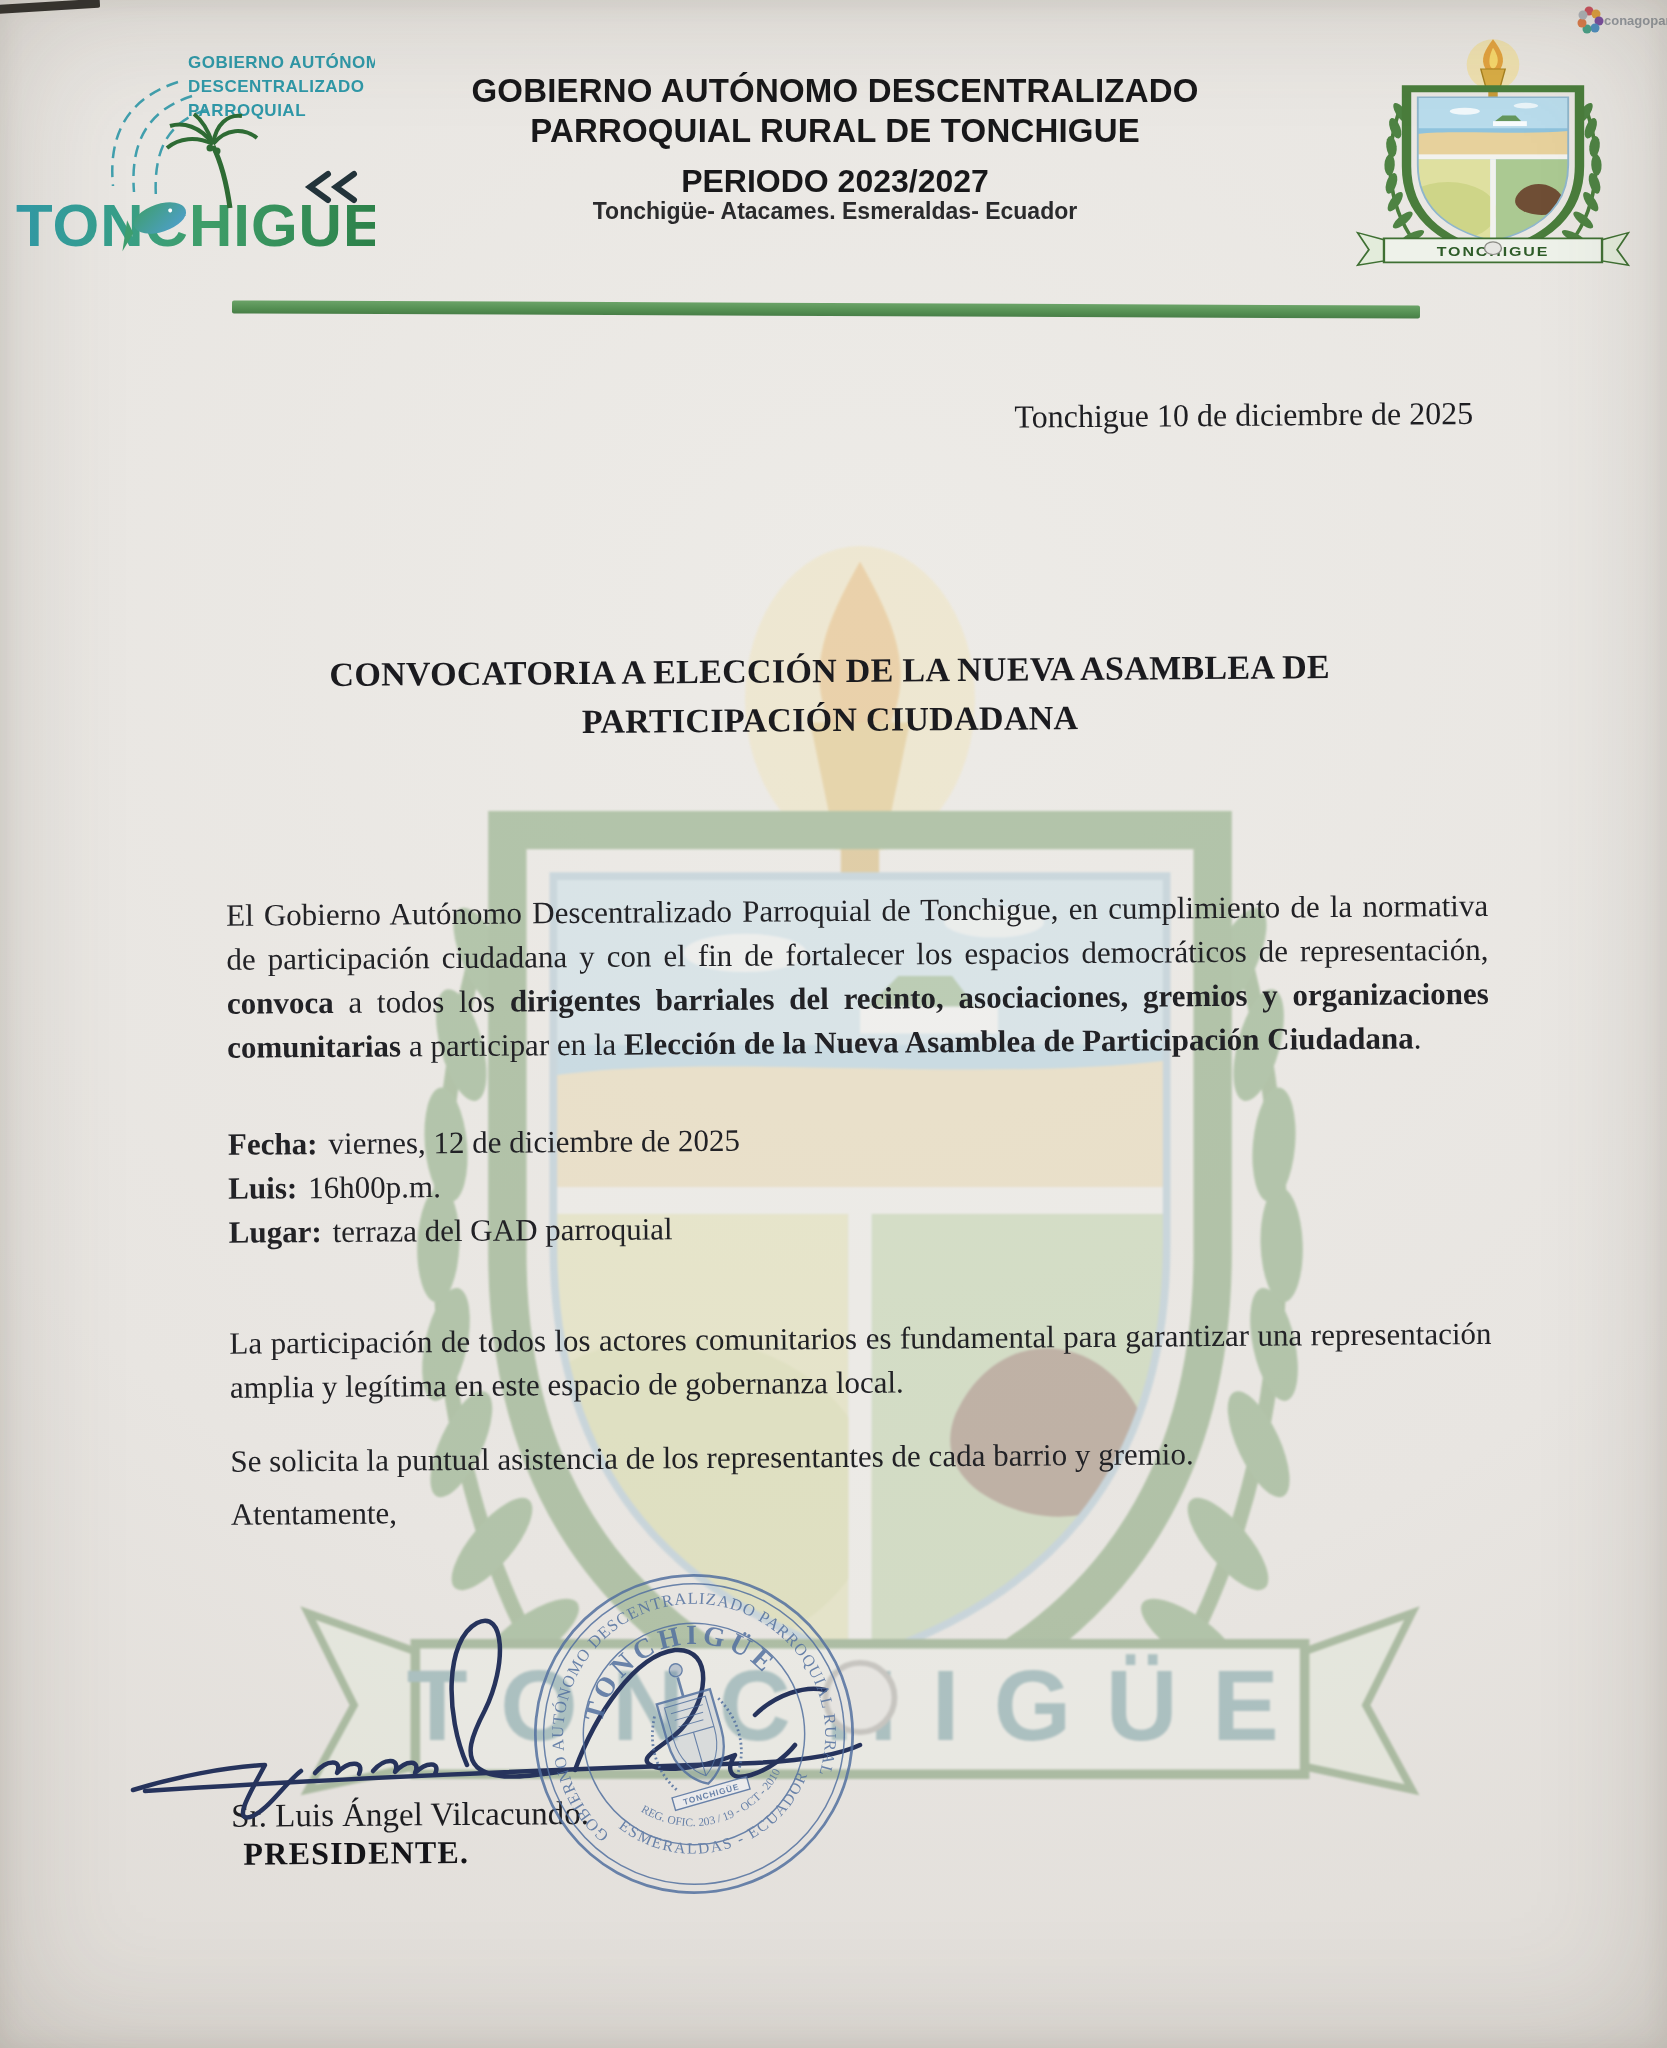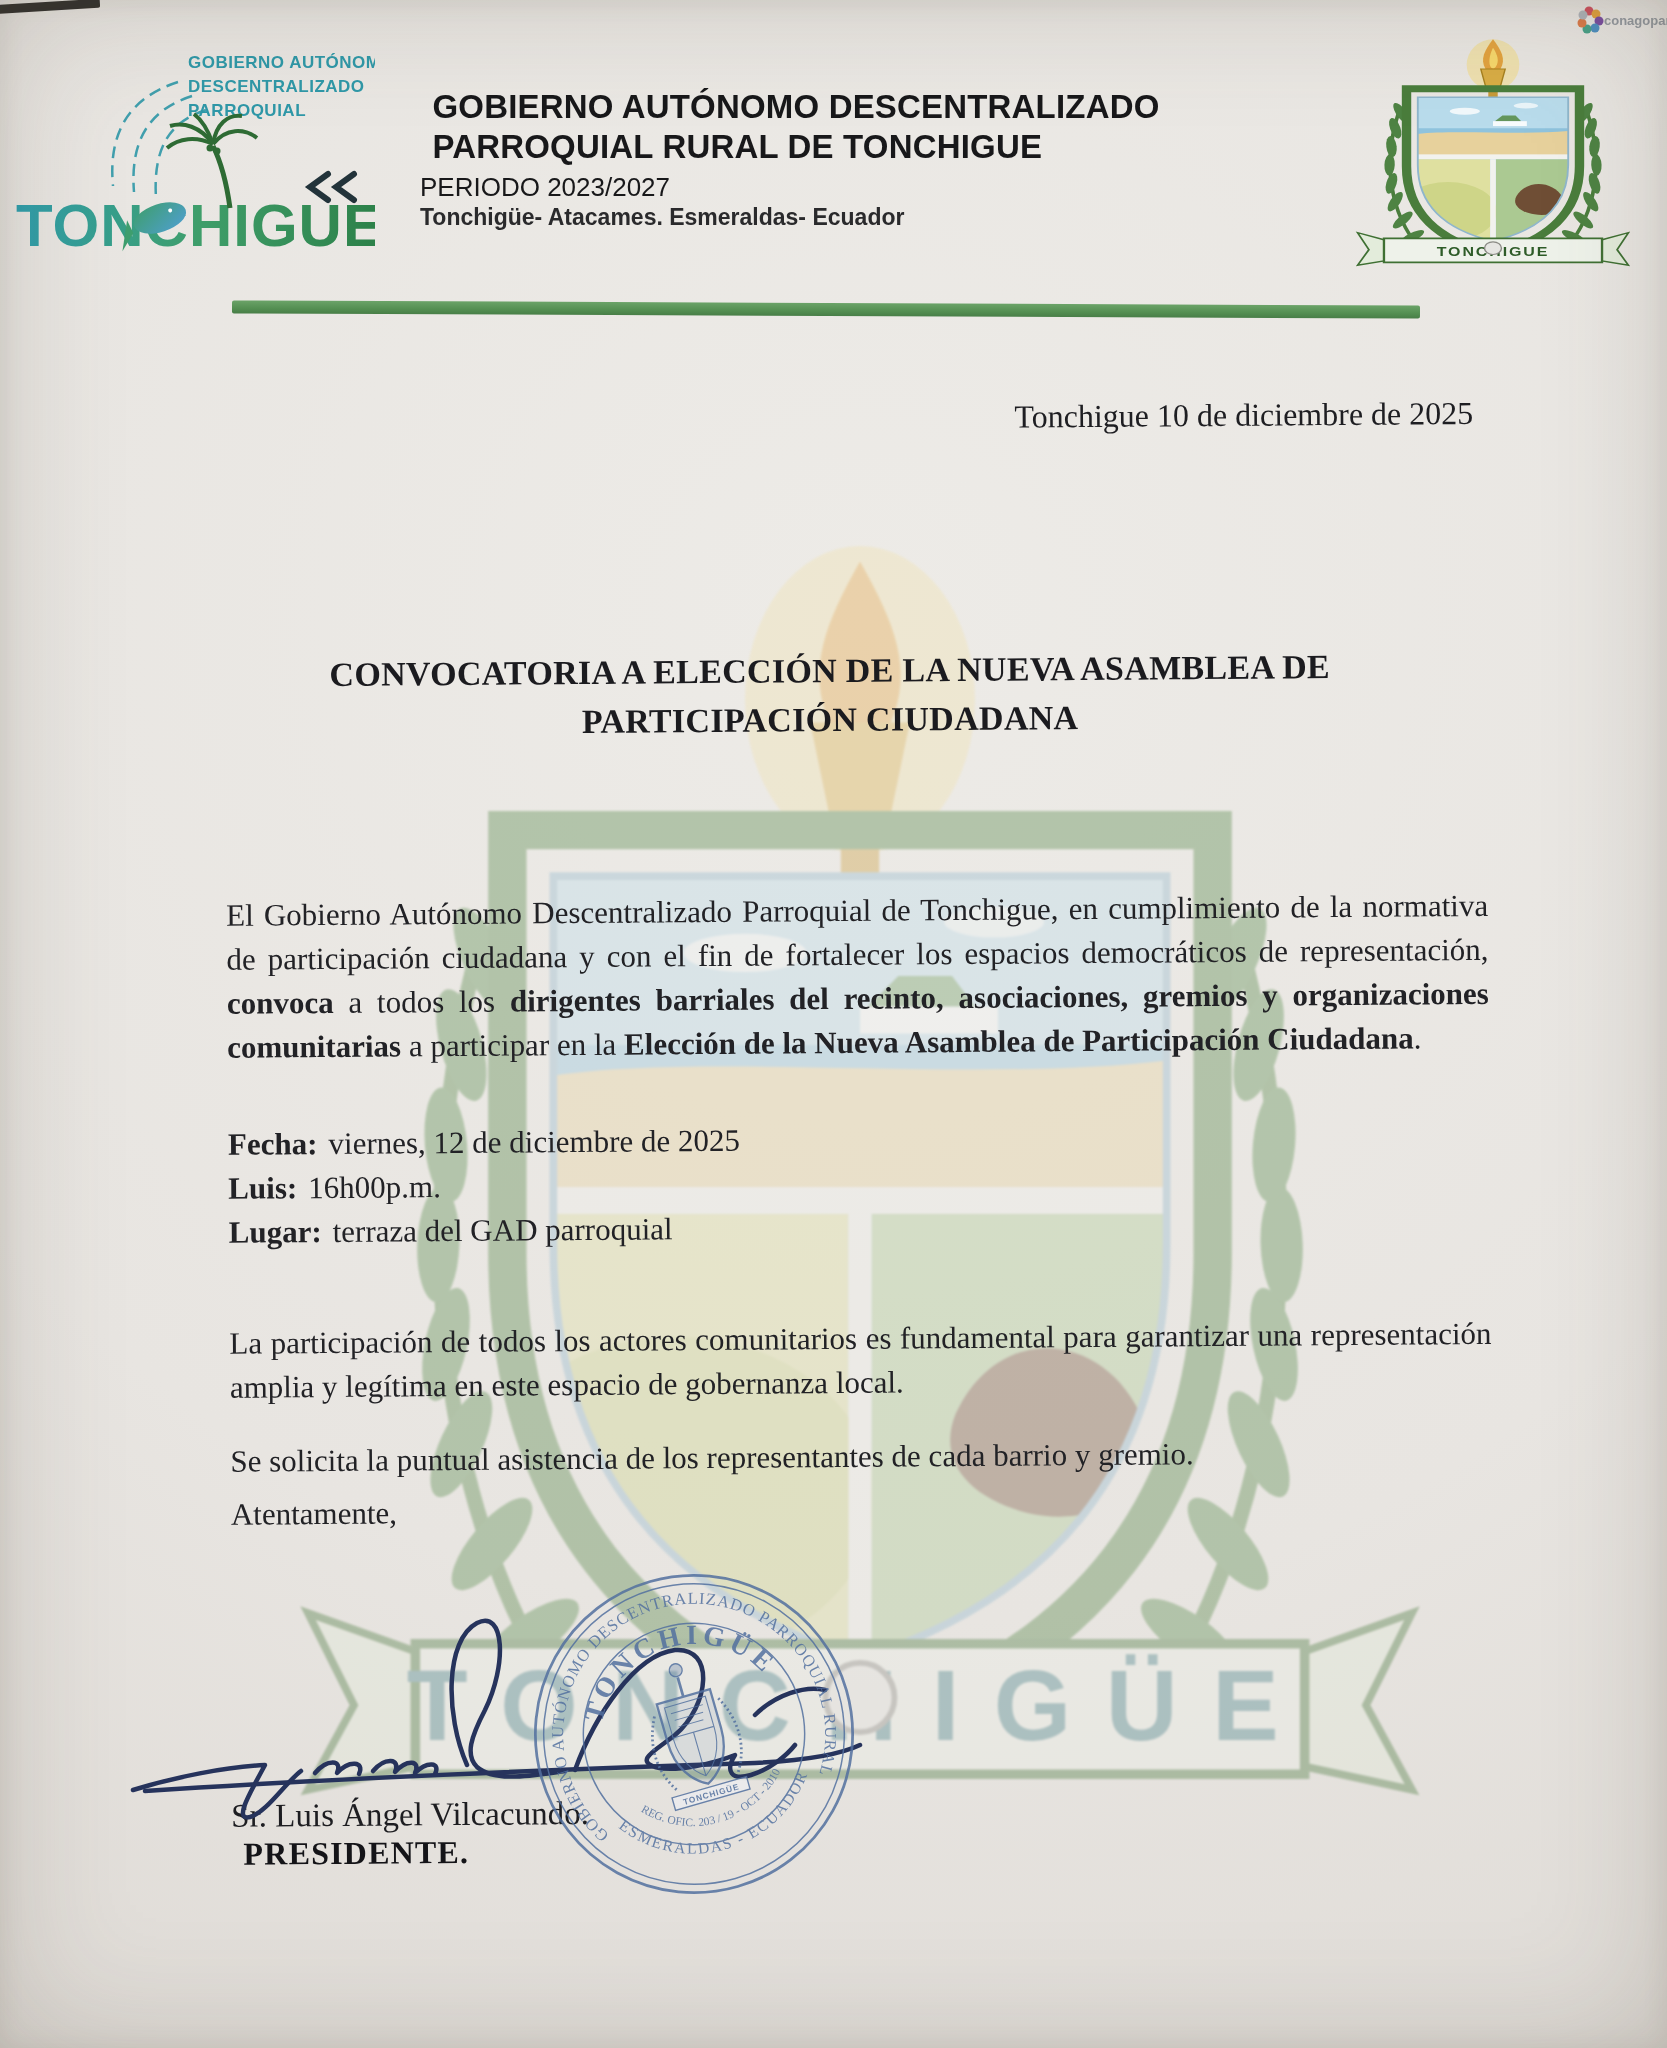--- a/index.html
+++ b/index.html
@@ -17,24 +17,24 @@
 
   
   .wm-layer{position:absolute;inset:0;z-index:1;}
   .content-layer{position:absolute;inset:0;z-index:3;transform:rotate(-0.45deg);transform-origin:835px 1150px;}
   .header-layer{position:absolute;inset:0;z-index:4;}
   .sig-layer{position:absolute;inset:0;z-index:5;}
   .stamp-layer{position:absolute;inset:0;z-index:6;}
 
   
   .logo-svg{position:absolute;left:10px;top:46px;width:365px;height:225px;}
-  .hdr-center{position:absolute;left:420px;top:86px;width:830px;text-align:left;
+  .hdr-center{position:absolute;left:420px;top:70px;width:830px;text-align:center;
     font-family:"Liberation Sans","DejaVu Sans",sans-serif;color:#18181a;}
   .hdr-l1,.hdr-l2{font-size:34px;font-weight:bold;letter-spacing:.2px;line-height:40px;transform:scaleX(.97);}
-  .hdr-period{font-size:26px;font-weight:normal;margin-top:6px;line-height:30px;}
+  .hdr-period{font-size:32px;font-weight:bold;margin-top:16px;line-height:30px;}
   .hdr-reg{font-size:23px;line-height:31px;color:#232325;}
   .hdr-ruc{font-size:23px;font-weight:bold;line-height:31px;}
   .hdr-loc{font-size:23px;font-weight:bold;line-height:30px;color:#2a2a2c;}
   .crest-svg{position:absolute;left:1352px;top:28px;width:282px;height:240px;}
   .partner-svg{position:absolute;left:1574px;top:2px;width:100px;height:36px;}
   .green-rule{position:absolute;left:232px;top:303px;width:1188px;height:13px;z-index:4;
     background:linear-gradient(180deg,#6ba368 0%,#548f52 60%,#487e47 100%);
     transform:rotate(.25deg);border-radius:2px;}
 
   

